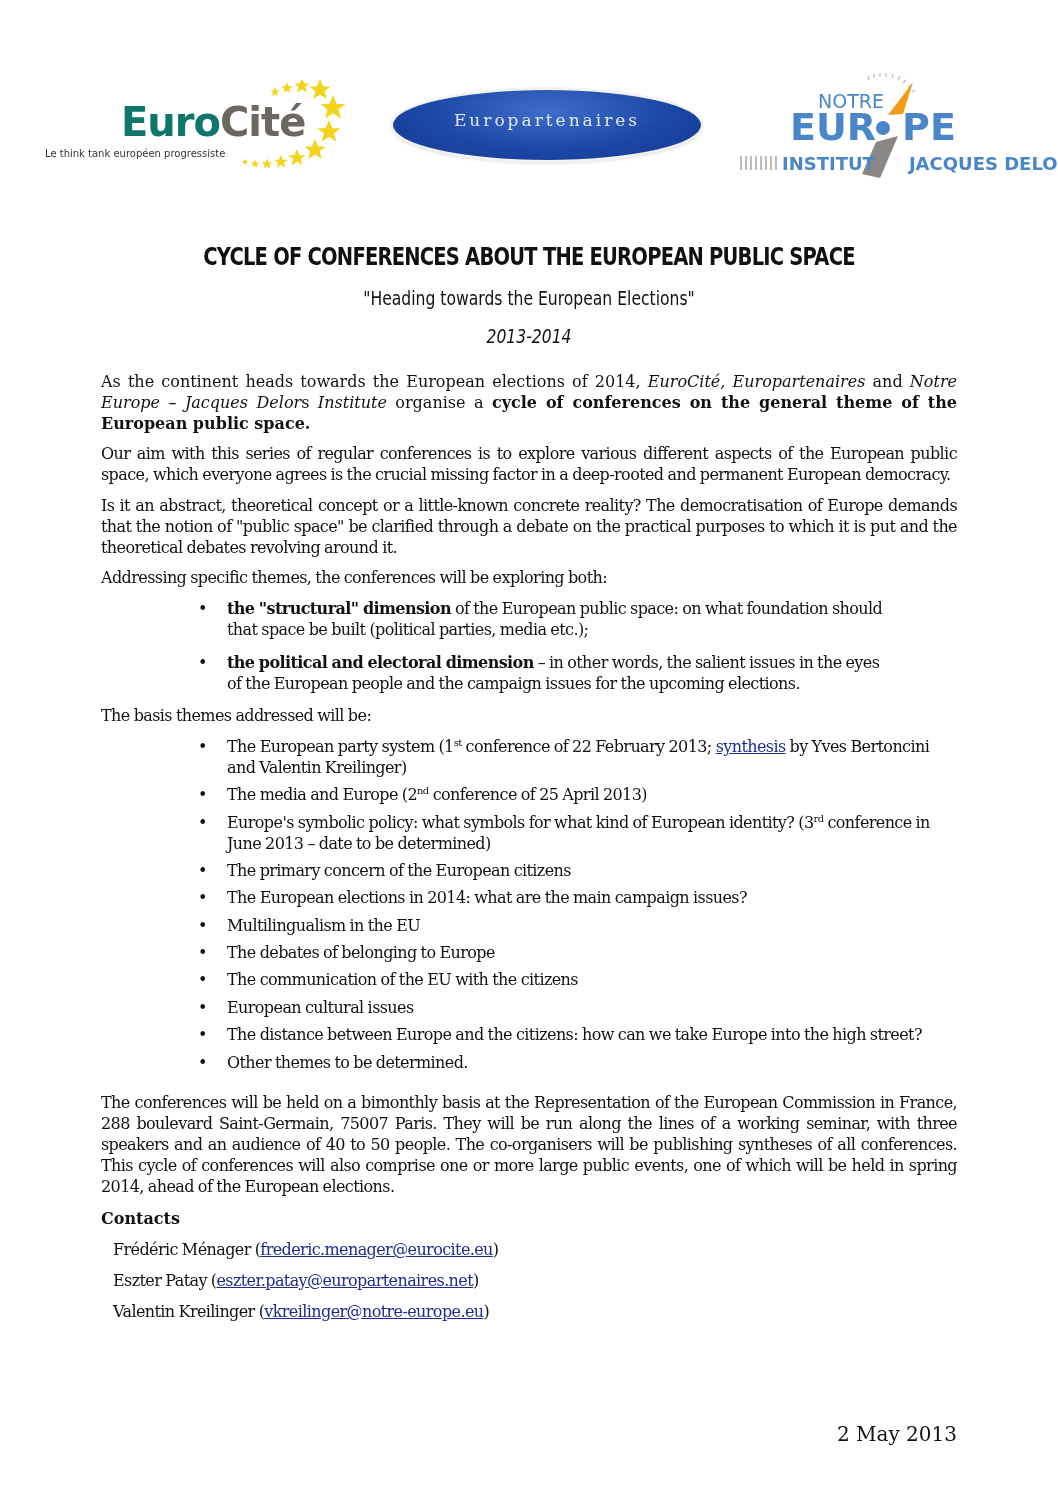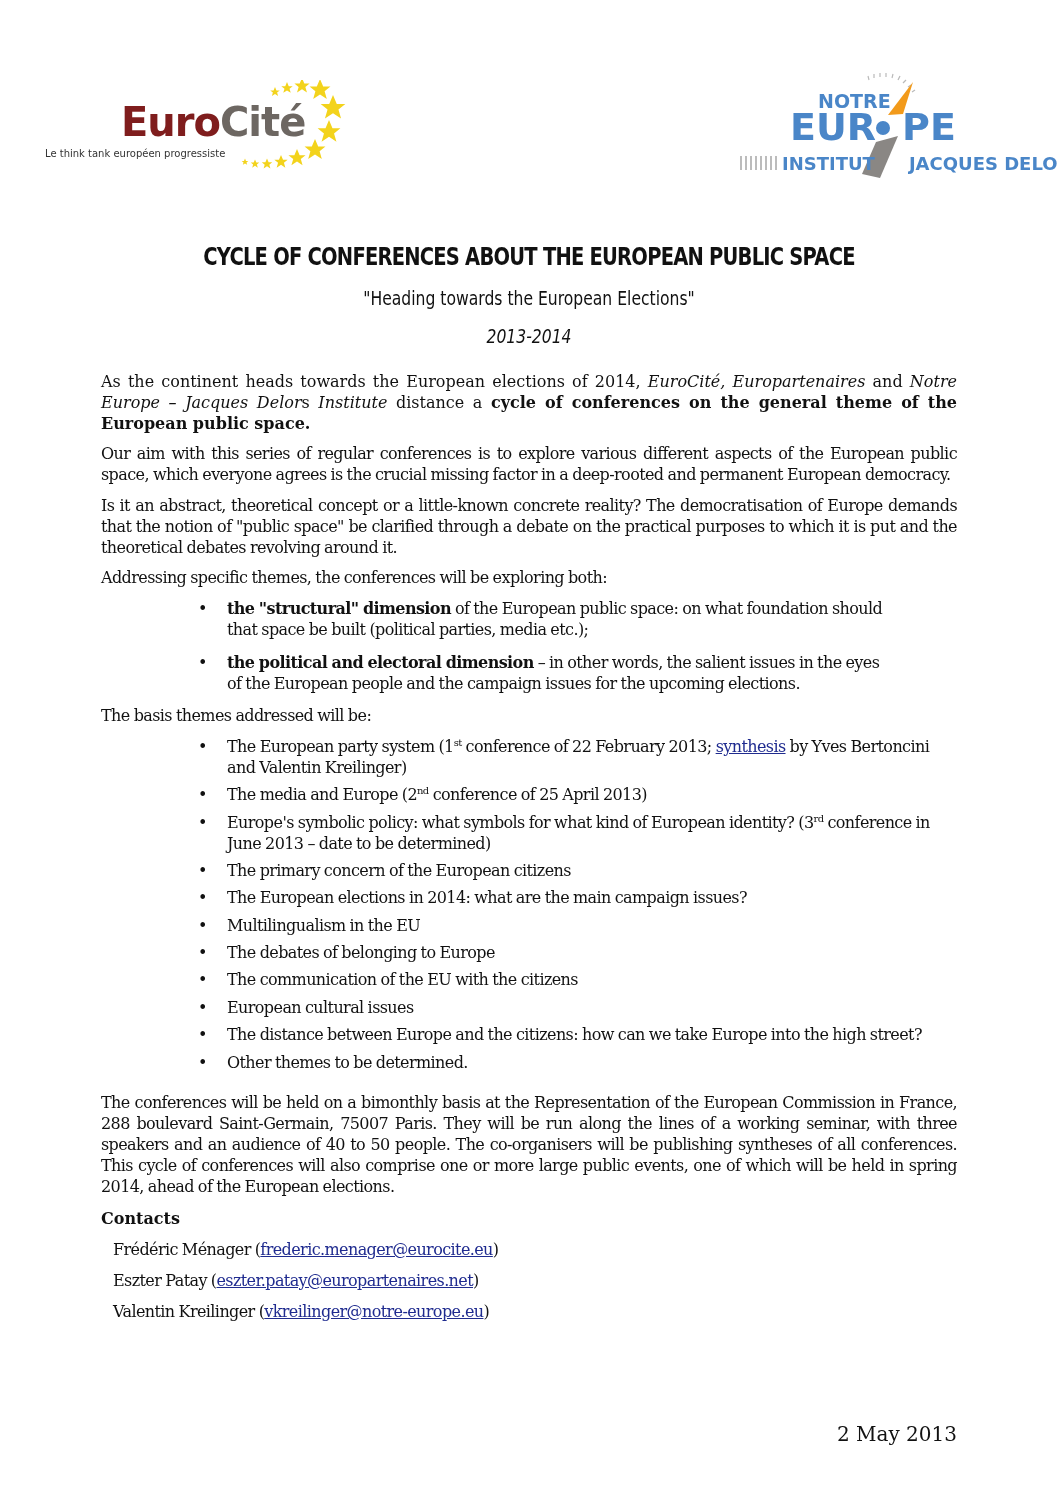--- a/index.html
+++ b/index.html
@@ -1,28 +1,28 @@
 <!DOCTYPE html>
 <html><head>
   <meta charset="utf-8">
   <style>
     html, body { margin: 0; padding: 0; background: #ffffff; }
     body { width: 1058px; height: 1497px; position: relative; overflow: hidden; font-family: "DejaVu Serif", serif; color: #111; }
     .logos { position: absolute; top: 60px; left: 0; width: 1058px; height: 130px; }
     .logo-eurocite { position: absolute; left: 45px; top: 20px; width: 300px; height: 90px; }
     .ec-wordmark { position: absolute; left: 76px; top: 22px; font-family: "DejaVu Sans", sans-serif; font-weight: bold; font-size: 40px; letter-spacing: -1px; line-height: 1; }
-    .ec-euro { color: #7f1d1d; }
+    .ec-euro { color: #0f766e; }
     .ec-cite { color: #6d6762; }
     .ec-tagline { position: absolute; left: 0; top: 68px; font-family: "DejaVu Sans", sans-serif; font-size: 10px; color: #333; white-space: nowrap; }
     .ec-stars { position: absolute; left: 180px; top: 0; width: 130px; height: 100px; }
     .logo-europart { position: absolute; left: 393px; top: 30px; width: 310px; height: 70px; }
     .ep-oval { position: absolute; left: 0; top: 0; width: 308px; height: 70px; border-radius: 50%; background: radial-gradient(ellipse at 50% 30%, #3f6ec9 0%, #1c47a6 55%, #153a8f 100%); box-shadow: 0 0 0 3px #f2f2f2, 0 2px 4px rgba(0,0,0,0.25); }
     .ep-text { position: absolute; left: 0; top: 20px; width: 308px; text-align: center; font-family: "DejaVu Serif", serif; font-size: 17px; letter-spacing: 3px; color: #e3e8f2; }
     .logo-notre { position: absolute; left: 738px; top: 8px; width: 280px; height: 115px; }
-    .ne-notre { position: absolute; left: 80px; top: 22px; font-family: "DejaVu Sans", sans-serif; font-weight: bold; font-size: 19px; color: #4a86c8; letter-spacing: 0px; }
+    .ne-notre { position: absolute; left: 80px; top: 22px; font-family: "DejaVu Sans", sans-serif; font-weight: normal; font-size: 19px; color: #4a86c8; letter-spacing: 0px; }
     .ne-europe { position: absolute; left: 52px; top: 40px; font-family: "DejaVu Sans", sans-serif; font-weight: bold; font-size: 38px; color: #4a86c8; letter-spacing: 0px; line-height: 1; }
     .ne-institut { position: absolute; left: 0; top: 85px; font-family: "DejaVu Sans", sans-serif; font-weight: bold; font-size: 18px; color: #4a86c8; white-space: nowrap; letter-spacing: 0px; }
     .ne-svg { position: absolute; left: 0; top: 0; width: 280px; height: 115px; }
 
     .title { position: absolute; top: 242px; left: 0; width: 1058px; text-align: center; font-family: "DejaVu Sans", sans-serif; font-weight: bold; font-size: 25px; letter-spacing: -1px; transform: scaleX(0.78); transform-origin: 529px 0; color: #111; }
     .subtitle { position: absolute; top: 286px; left: 0; width: 1058px; text-align: center; font-family: "DejaVu Sans", sans-serif; font-size: 20px; transform: scaleX(0.78); transform-origin: 529px 0; color: #111; }
     .years { position: absolute; top: 324px; left: 0; width: 1058px; text-align: center; font-family: "DejaVu Sans", sans-serif; font-style: italic; font-size: 20px; transform: scaleX(0.78); transform-origin: 529px 0; color: #111; }
 
     .content { position: absolute; top: 372px; left: 101px; width: 856px; font-size: 16px; line-height: 20.8px; }
     .content p { margin: 0 0 10px 0; text-align: justify; }
@@ -62,20 +62,24 @@
         <use href="#st" transform="translate(56,82) scale(0.7)"></use>
         <use href="#st" transform="translate(42,84) scale(0.55)"></use>
         <use href="#st" transform="translate(30,84) scale(0.45)"></use>
         <use href="#st" transform="translate(20,82) scale(0.35)"></use>
       </g>
     </svg>
     <div class="ec-wordmark"><span class="ec-euro">Euro</span><span class="ec-cite">Cité</span></div>
     <div class="ec-tagline">Le think tank européen progressiste</div>
   </div>
 
+  <div class="logo-europart">
+    <div class="ep-oval"></div>
+    <div class="ep-text">Europartenaires</div>
+  </div>
 
   <div class="logo-notre">
     <svg class="ne-svg" viewBox="0 0 280 115">
       <g stroke="#b9b9b9" stroke-width="1.2">
         <line x1="130" y1="8" x2="131" y2="12"></line>
         <line x1="136" y1="6" x2="136" y2="10"></line>
         <line x1="142" y1="5" x2="142" y2="9"></line>
         <line x1="148" y1="5" x2="148" y2="9"></line>
         <line x1="155" y1="6" x2="154" y2="10"></line>
         <line x1="162" y1="8" x2="160" y2="12"></line>
@@ -101,21 +105,21 @@
     <div class="ne-europe"><span>EUR</span><span style="display:inline-block;width:26px;"></span><span>PE</span></div>
     <div class="ne-institut"><span style="display:inline-block;width:44px;"></span><span>INSTITUT</span><span style="display:inline-block;width:34px;"></span><span>JACQUES DELORS</span></div>
   </div>
 </div>
 
 <div class="title">CYCLE OF CONFERENCES ABOUT THE EUROPEAN PUBLIC SPACE</div>
 <div class="subtitle">"Heading towards the European Elections"</div>
 <div class="years">2013-2014</div>
 
 <div class="content">
-  <p><span>As the continent heads towards the European elections of 2014, </span><em>EuroCité, Europartenaires</em><span> and </span><em>Notre Europe – Jacques Delor</em><span>s </span><em>Institute</em><span> distance a </span><strong>cycle of conferences on the general theme of the European public space.</strong></p>
+  <p><span>As the continent heads towards the European elections of 2014, </span><em>EuroCité, Europartenaires</em><span> and </span><em>Notre Europe – Jacques Delor</em><span>s </span><em>Institute</em><span> organise a </span><strong>cycle of conferences on the general theme of the European public space.</strong></p>
 
   <p class="narrow">Our aim with this series of regular conferences is to explore various different aspects of the European public space, which everyone agrees is the crucial missing factor in a deep-rooted and permanent European democracy.</p>
   <p class="narrow">Is it an abstract, theoretical concept or a little-known concrete reality?  The democratisation of Europe demands that the notion of "public space" be clarified through a debate on the practical purposes to which it is put and the theoretical debates revolving around it.</p>
   <p class="narrow">Addressing specific themes, the conferences will be exploring both:</p>
 
   <ul class="dim-list narrow">
     <li>
       <span class="bullet">•</span>
       <span class="lead"><strong>the "structural" dimension</strong><span> of the European public space:  on what foundation should</span></span>
       <span class="cont">that space be built (political parties, media etc.);</span>

